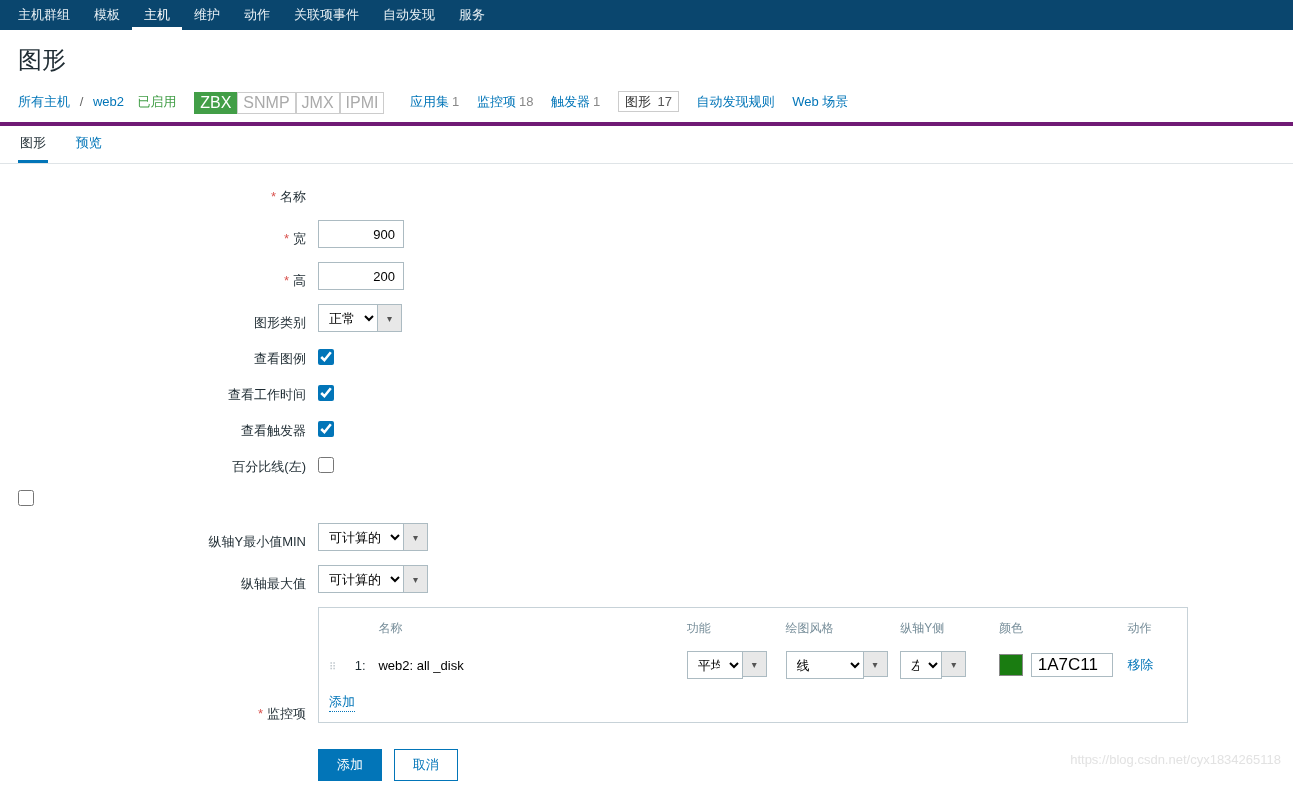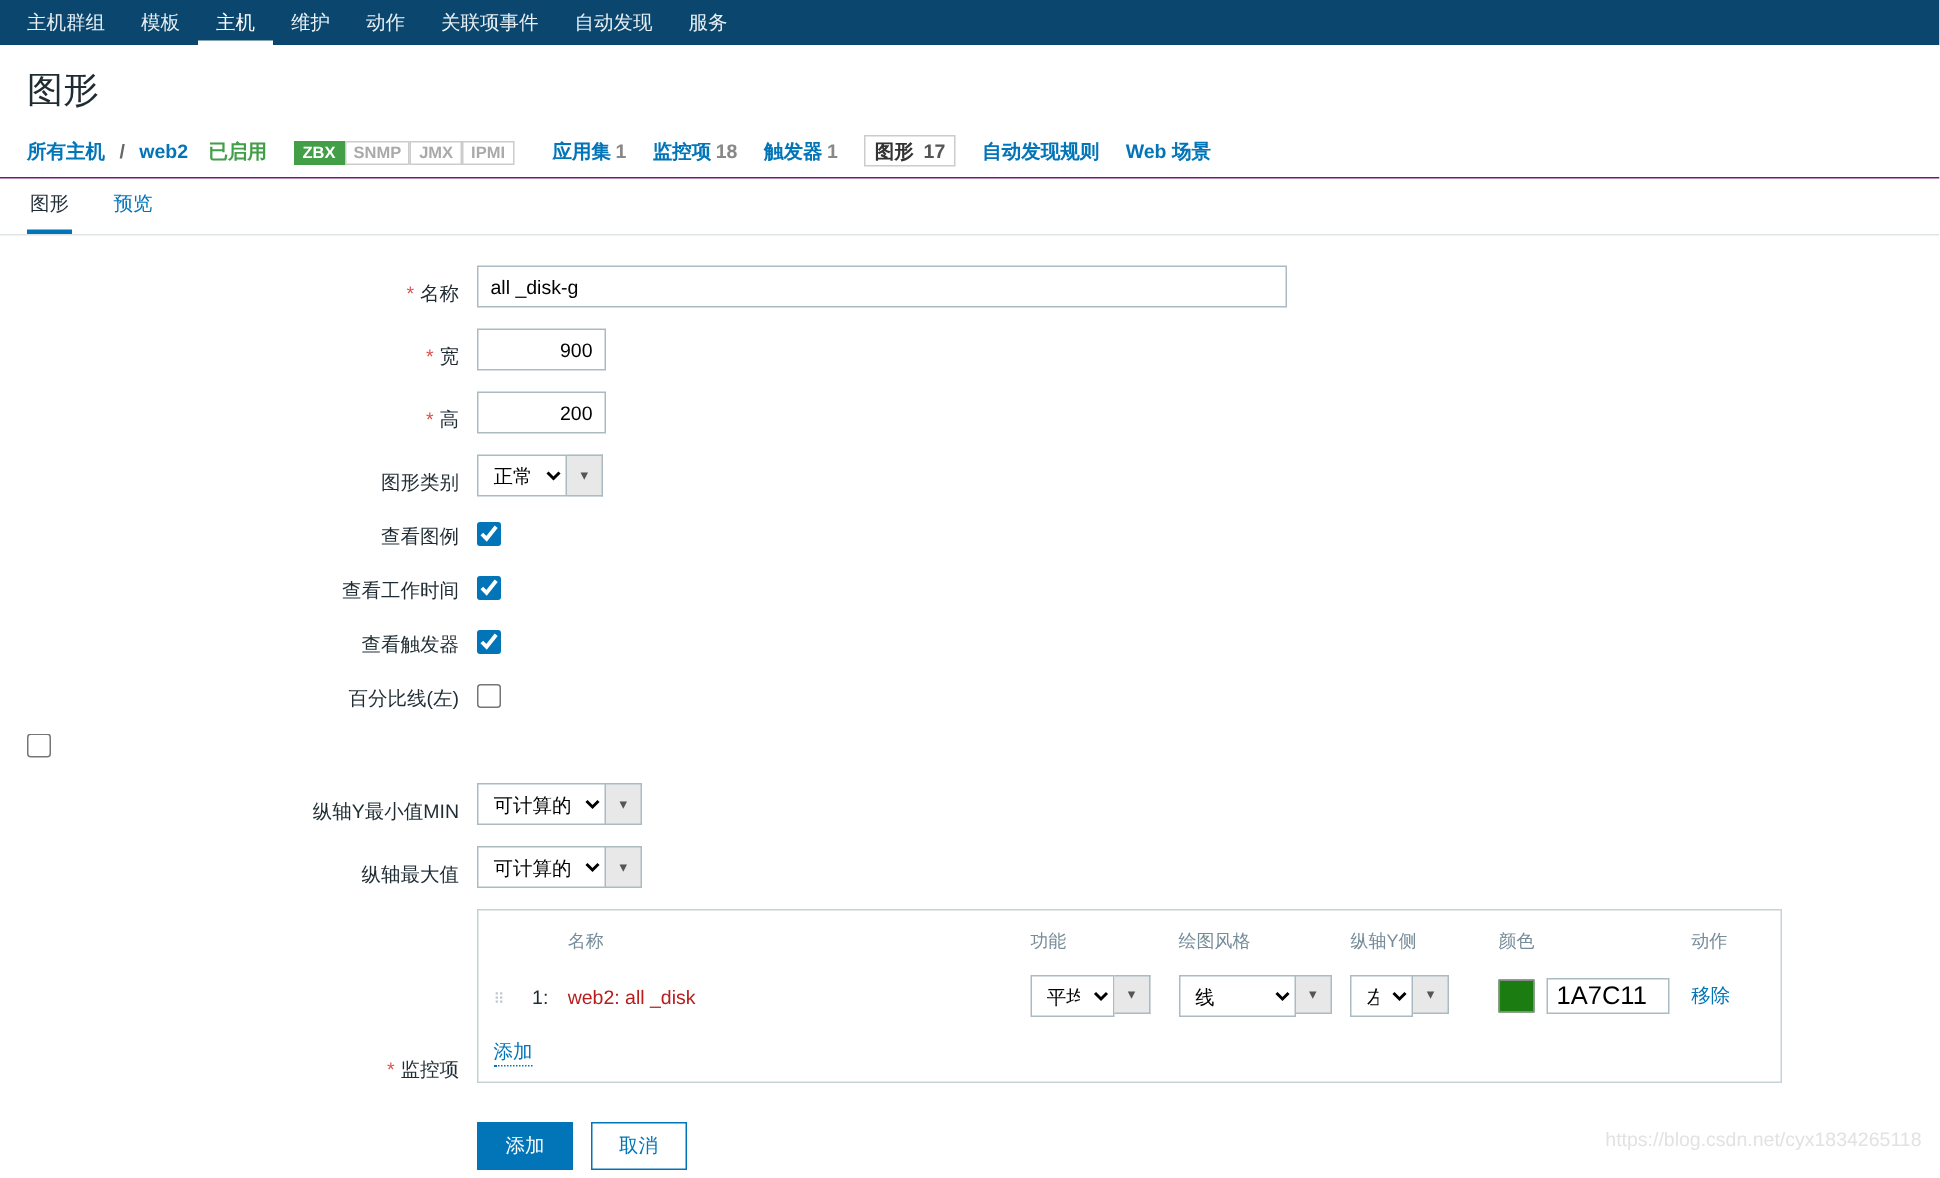--- a/index.html
+++ b/index.html
@@ -1,26 +1,26 @@
 <!DOCTYPE html>
 <html><head>
 <meta charset="utf-8">
 <style>
 * { box-sizing: border-box; margin: 0; padding: 0; }
 body { font-family: Arial, "Microsoft YaHei", sans-serif; font-size: 13px; color: #1f2c33; background: #fff; }
 .topnav { background: #0a466e; height: 30px; display: flex; align-items: center; padding: 0 6px; }
 .topnav a { color: #e8f0f5; text-decoration: none; padding: 6px 12px; font-size: 13px; display: inline-block; }
 .topnav a.active { border-bottom: 3px solid #fff; color: #fff; padding-bottom: 3px; }
 .page-title { font-size: 24px; padding: 14px 18px 10px; color: #1f2c33; }
-.breadcrumb-bar { padding: 6px 18px 8px; border-bottom: 1px solid #701a75; font-size: 13px; font-weight: bold; }
+.breadcrumb-bar { padding: 6px 18px 8px; border-bottom: 4px solid #701a75; font-size: 13px; }
 .breadcrumb-bar a { color: #0275b8; text-decoration: none; }
 .breadcrumb-bar .sep { color: #666; margin: 0 6px; }
 .status-enabled { color: #429e47; margin: 0 6px 0 10px; }
 .badge-group { display: inline-flex; margin: 0 8px; vertical-align: middle; }
-.badge { border: 1px solid #ccc; padding: 1px 5px; font-size: 11px; color: #aaa; }
+.badge { border: 1px solid #ccc; padding: 1px 5px; font-size: 16px; color: #aaa; }
 .badge.zbx { background: #429e47; color: #fff; border-color: #429e47; }
 .bc-link { color: #0275b8; margin-left: 14px; text-decoration: none; }
 .bc-count { color: #888; margin-left: 3px; }
 .bc-current { color: #333; border: 1px solid #ccc; padding: 2px 6px; margin-left: 14px; }
 .tabs { padding: 0 18px; border-bottom: 1px solid #dfe4e7; }
 .tabs a { display: inline-block; padding: 8px 2px; margin-right: 22px; color: #0275b8; text-decoration: none; font-size: 13px; }
 .tabs a.active { color: #1f2c33; border-bottom: 3px solid #0275b8; }
 .form { padding: 20px 18px; }
 .form-row { display: flex; align-items: flex-end; margin-bottom: 14px; }
 .form-label { width: 300px; text-align: right; padding-right: 12px; padding-top: 4px; color: #1f2c33; }
@@ -37,21 +37,21 @@
 .col-drag { width: 26px; }
 .col-num { width: 24px; }
 .col-name { width: 312px; }
 .col-func { width: 100px; }
 .col-style { width: 116px; }
 .col-side { width: 100px; }
 .col-color { width: 130px; }
 .col-action { width: 50px; }
 .items-row { display: flex; align-items: center; margin-bottom: 10px; }
 .drag-handle { color: #c0c8cd; cursor: move; letter-spacing: 1px; font-size: 10px; line-height: 5px; }
-.item-link { color: #b91c1c; text-decoration: none; }
+.item-link { color: #000000; text-decoration: none; }
 .mini-select { height: 26px; border: 1px solid #acbbc2; font-size: 13px; background: #fff; padding: 0 4px; }
 .color-box { width: 24px; height: 22px; border: 1px solid #888; display: inline-block; vertical-align: middle; }
 .color-input { width: 82px; height: 24px; border: 1px solid #acbbc2; padding: 0 6px; font-size: 17px; vertical-align: middle; margin-left: 4px; }
 .link-action { color: #0275b8; text-decoration: none; }
 .add-link { color: #0275b8; text-decoration: none; border-bottom: 1px dotted #0275b8; display: inline-block; margin-top: 4px; }
 .footer-btns { margin-left: 300px; padding: 12px 0; }
 .btn-primary { background: #0275b8; color: #fff; border: 1px solid #0275b8; padding: 6px 18px; font-size: 13px; cursor: pointer; }
 .btn-default { background: #fff; color: #0275b8; border: 1px solid #0275b8; padding: 6px 18px; font-size: 13px; cursor: pointer; margin-left: 8px; }
 .watermark { position: fixed; right: 12px; bottom: 18px; color: #e2e2e2; font-size: 13px; pointer-events: none; }
 </style>
@@ -92,21 +92,20 @@
 
 <div class="tabs">
   <a class="active">图形</a>
   <a>预览</a>
 </div>
 
 <div class="form">
 
   <div class="form-row">
     <div class="form-label"><span class="req">*</span><span>名称</span></div>
-    <div class="form-control"><input type="text" class="wide" value="all _disk-g" style=""></div>
   </div>
 
   <div class="form-row">
     <div class="form-label"><span class="req">*</span><span>宽</span></div>
     <div class="form-control"><input type="text" class="num" value="900" style=""></div>
   </div>
 
   <div class="form-row">
     <div class="form-label"><span class="req">*</span><span>高</span></div>
     <div class="form-control"><input type="text" class="num" value="200" style=""></div>

